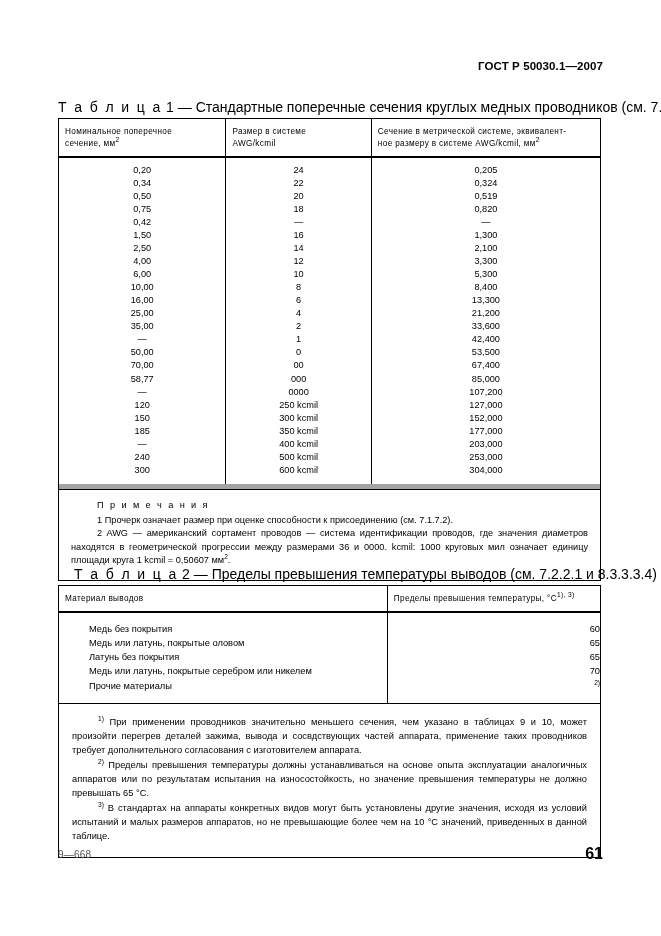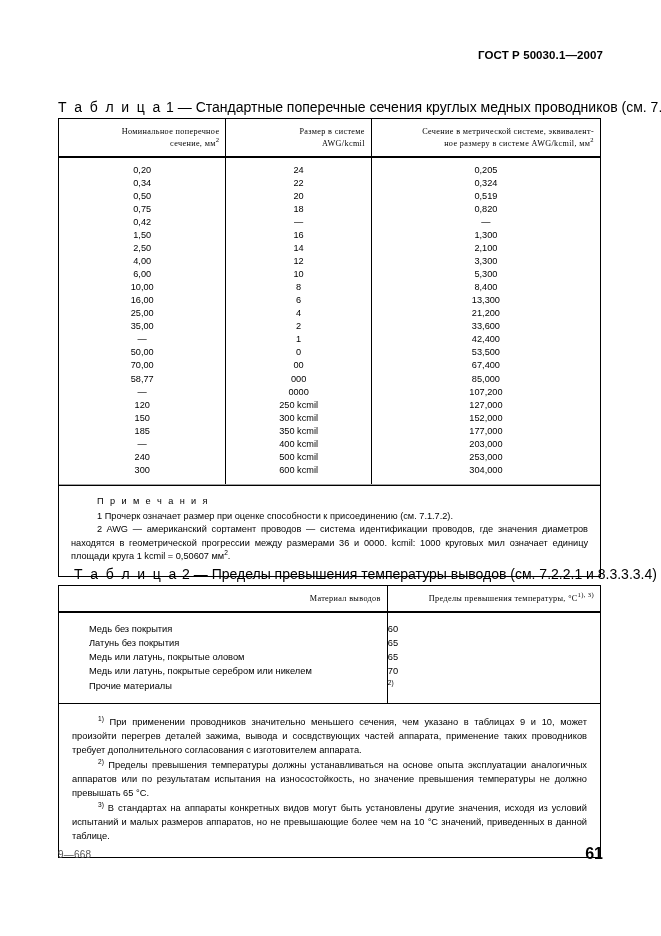--- a/index.html
+++ b/index.html
@@ -16,21 +16,21 @@
     overflow: hidden;
   }
   .page {
     position: absolute;
     inset: 0;
   }
 
   
   .doc-header {
     position: absolute;
-    top: 49px;
+    top: 60px;
     right: 58px;
     font-size: 11.5px;
     font-weight: bold;
     letter-spacing: 0.1px;
     white-space: nowrap;
   }
 
   
   .tbl-caption {
     position: absolute;
@@ -56,40 +56,39 @@
   #table-1 { top: 118px; }
   #table-2 { top: 585px; }
 
   .thead {
     display: flex;
     border-bottom: 2px solid #000;
   }
   .th {
     font-size: 8.2px;
     line-height: 1.45;
-    text-align: right;
+    text-align: left;
     padding: 7px 6px 6px;
     box-sizing: border-box;
     letter-spacing: 0.35px;
-    font-family: Liberation Serif, serif;
   }
   .th.sep { border-right: 1px solid #000; }
 
   
   .c1 { width: 168px; }
   .c2 { width: 146px; }
   .c3 { width: 229px; }
 
   
   .d1 { width: 330px; }
   .d2 { width: 213px; }
 
   .tbody-wrap {
     display: flex;
-    border-bottom: 1px solid #a3a3a3;
+    border-bottom: 5px solid #a3a3a3;
   }
   .col {
     box-sizing: border-box;
     padding: 6px 0 7px;
   }
   .col.sep { border-right: 1px solid #000; }
   .cell {
     font-size: 9.2px;
     line-height: 13.05px;
     text-align: center;
@@ -109,21 +108,21 @@
     box-sizing: border-box;
     width: 213px;
     padding: 9px 0 10px;
   }
   .t2cell {
     font-size: 9.3px;
     line-height: 14.2px;
     height: 14.2px;
     white-space: nowrap;
   }
-  .t2cell.num { text-align: left; }
+  .t2cell.num { text-align: right; }
 
   
   .notes {
     border-top: 1px solid #000;
     padding: 9px 12px 12px 12px;
     font-size: 9.2px;
     line-height: 13.6px;
     text-align: justify;
   }
   .notes-title {
@@ -295,22 +294,22 @@
   <div class="tbl" id="table-2">
 
     <div class="thead">
       <div class="th d1 sep">Материал выводов</div>
       <div class="th d2"><span>Пределы превышения температуры,  °C</span><sup>1), 3)</sup></div>
     </div>
 
     <div class="t2body">
       <div class="t2col-left" id="t2-col-material">
           <div class="t2cell">Медь без покрытия</div>
+          <div class="t2cell">Медь или латунь, покрытые оловом</div>
           <div class="t2cell">Латунь без покрытия</div>
-          <div class="t2cell">Медь или латунь, покрытые оловом</div>
           <div class="t2cell">Медь или латунь, покрытые серебром или никелем</div>
           <div class="t2cell">Прочие материалы</div>
         </div>
       <div class="t2col-right" id="t2-col-limit">
           <div class="t2cell num">60</div>
           <div class="t2cell num">65</div>
           <div class="t2cell num">65</div>
           <div class="t2cell num">70</div>
           <div class="t2cell num"><sup>2)</sup></div>
         </div>

